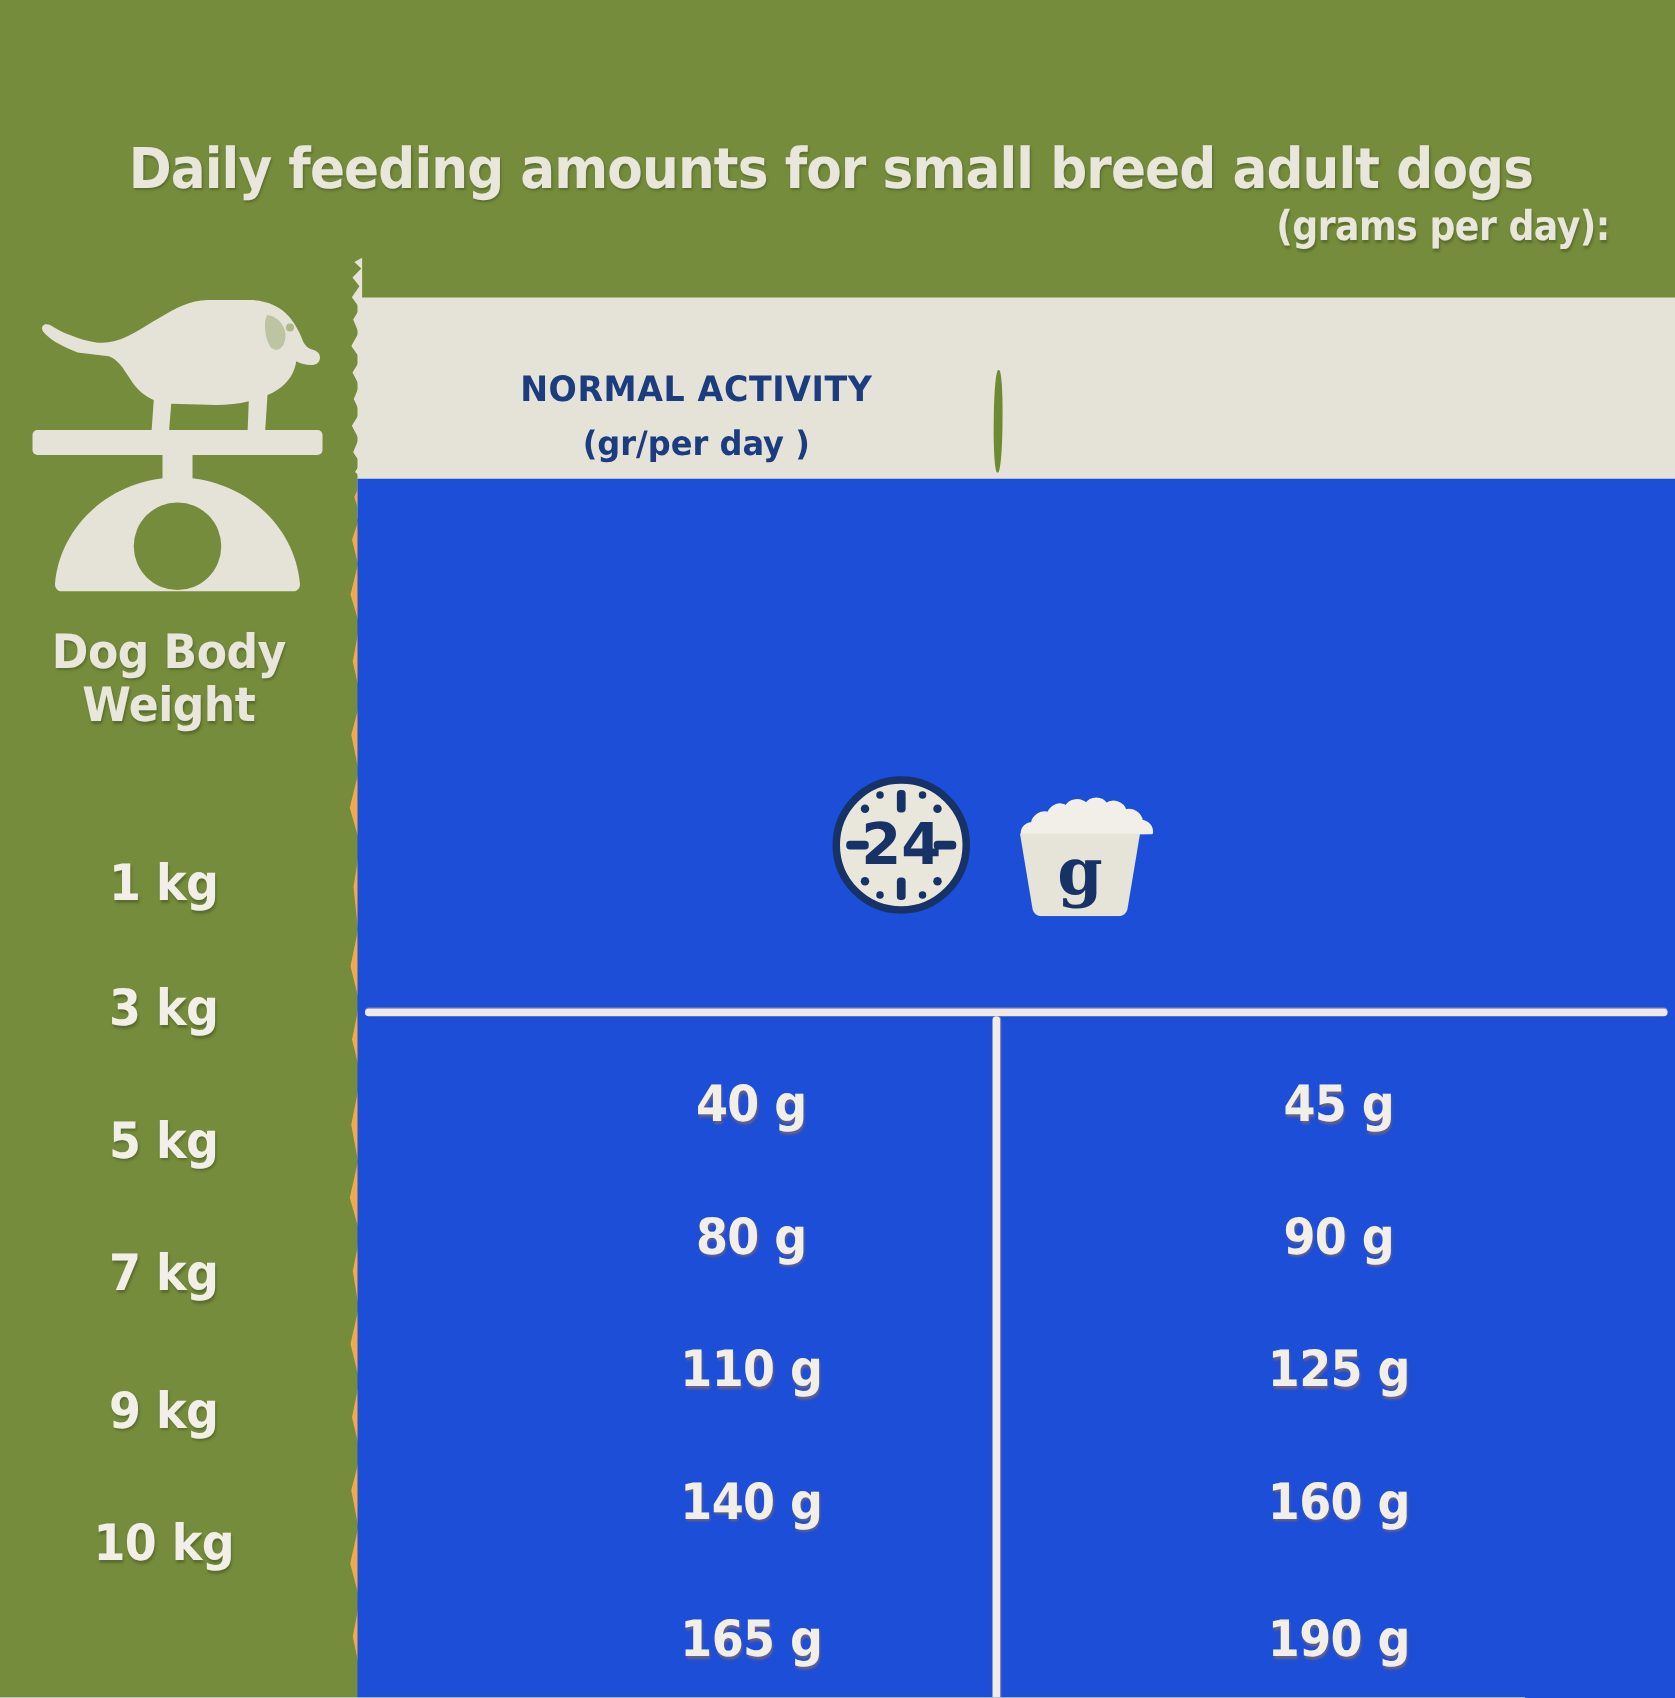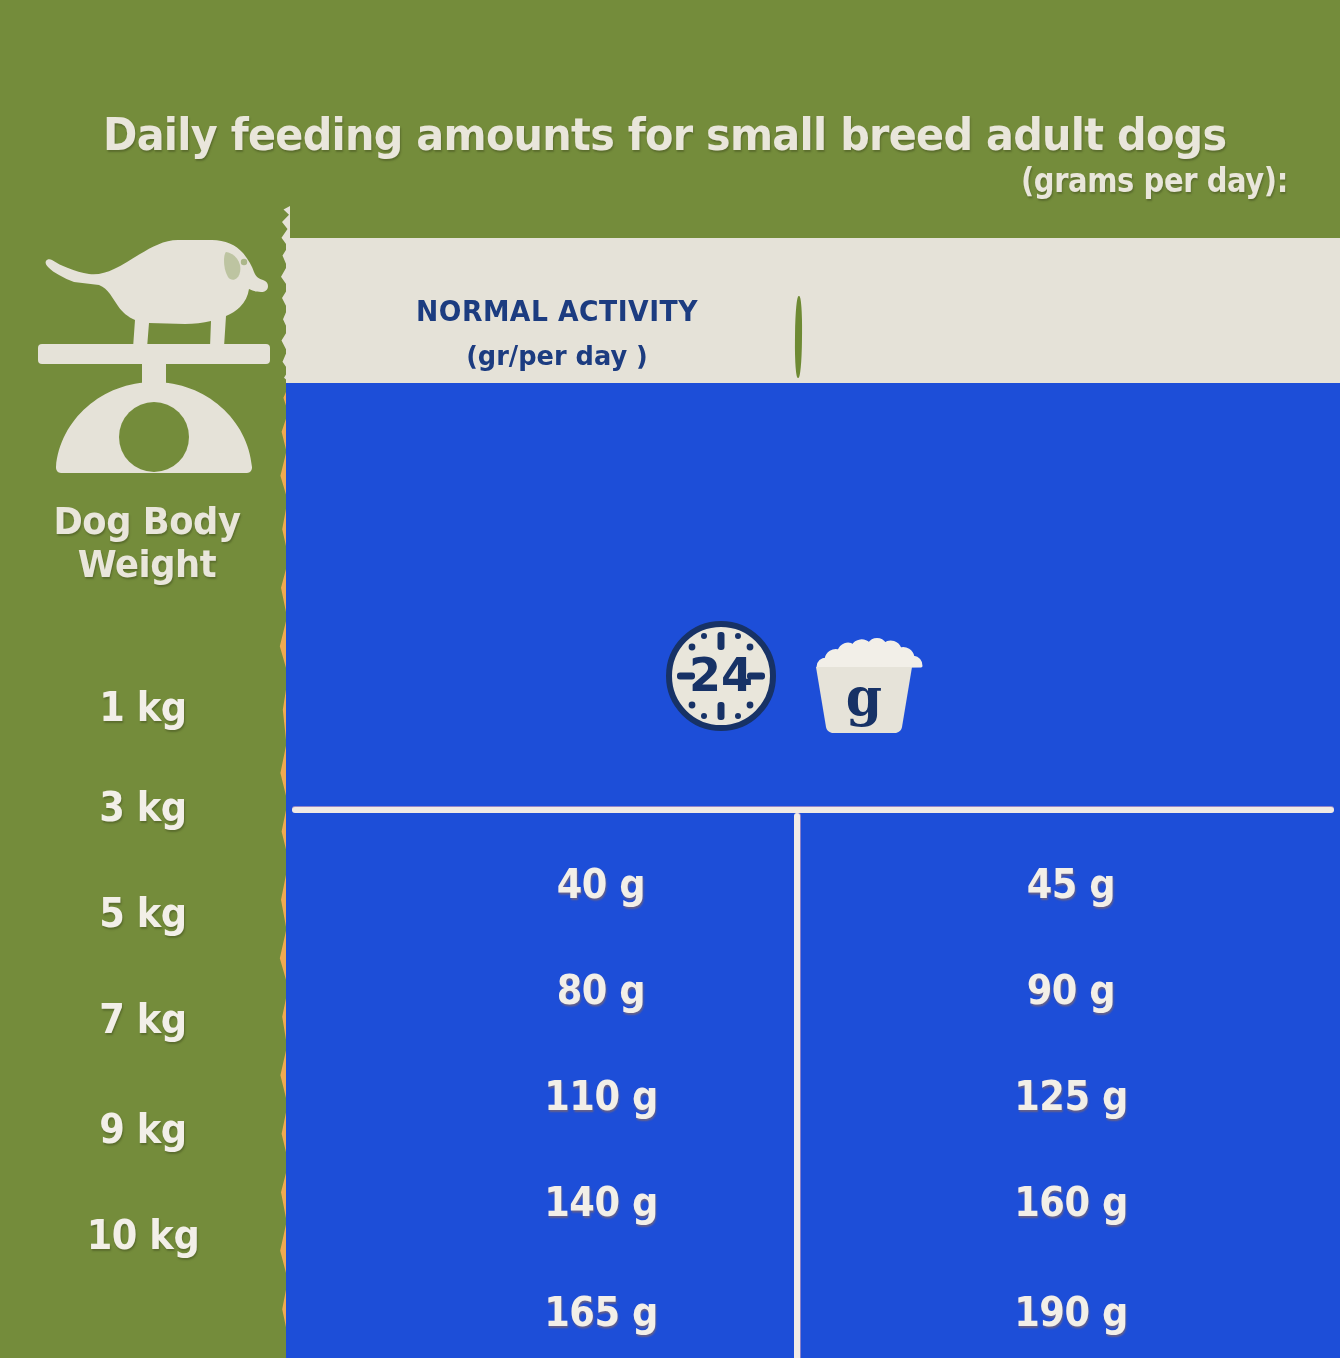--- a/index.html
+++ b/index.html
@@ -200,21 +200,21 @@
     letter-spacing: -0.5px;
     transform: scaleX(0.92);
     text-shadow: 1px 2px 2px rgba(190,120,40,0.45);
   }
   .cell.col-a { left: 150px; width: 330px; }
   .cell.col-b { left: 570px; width: 430px; }
 
   
   #sidebar {
     position: absolute;
-    left: 12px;
+    left: 0;
     top: 0;
     width: 286px;
     height: 1176px;
     padding-left: 42px;
   }
   #scale-icon {
     position: absolute;
     left: 18px;
     top: 222px;
     width: 248px;

